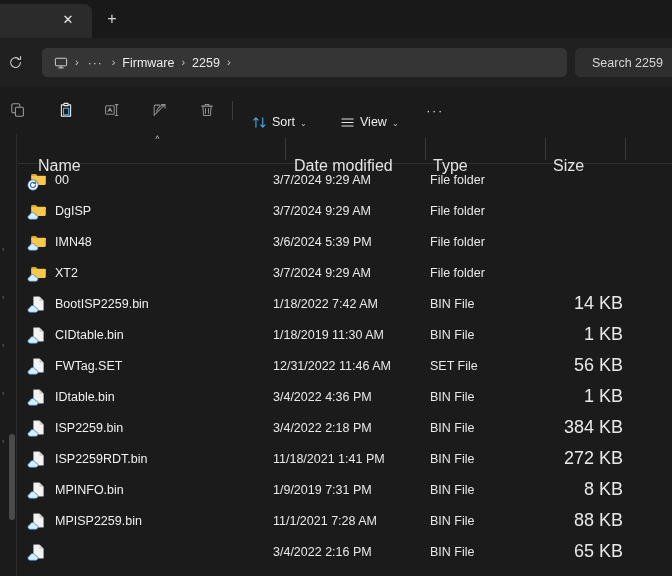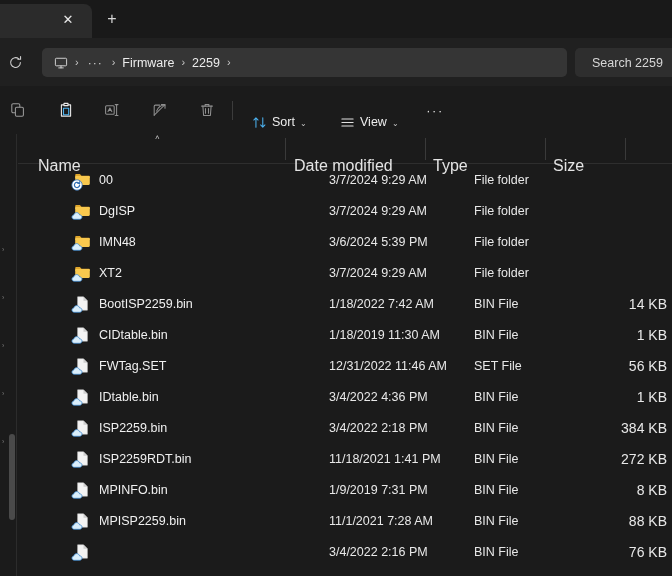--- a/index.html
+++ b/index.html
@@ -224,21 +224,20 @@
     color: #c9c9c9;
     font-size: 8px;
     line-height: 8px;
   }
 
   
   .rows {
     position: absolute;
     top: 30px; left: 0;
     width: 654px;
-    padding-left: 44px;
   }
   .row {
     position: relative;
     height: 31px;
     width: 654px;
   }
   .cell-name {
     position: absolute;
     left: 0; top: 0;
     height: 31px;
@@ -248,21 +247,21 @@
     padding-left: 12px;
     width: 260px;
   }
   .cell-name .label {
     color: #f0f0f0;
     font-size: 12.5px;
     white-space: nowrap;
   }
   .cell-date {
     position: absolute;
-    left: 267px; top: 0;
+    left: 255px; top: 0;
     height: 31px;
     display: flex; align-items: center;
     color: #e8e8e8;
     font-size: 12.5px;
     white-space: nowrap;
   }
   .cell-type {
     position: absolute;
     left: 412px; top: 0;
     height: 31px;
@@ -271,21 +270,21 @@
     font-size: 12.5px;
     white-space: nowrap;
   }
   .cell-size {
     position: absolute;
     left: 455px; top: 0;
     width: 150px;
     height: 31px;
     display: flex; align-items: center; justify-content: flex-end;
     color: #e8e8e8;
-    font-size: 14px;
+    font-size: 18px;
     white-space: nowrap;
   }
 
   .icon-wrap {
     width: 17px; height: 17px;
     position: relative;
     flex: 0 0 17px;
   }
   .icon-wrap svg { display: block; }
   .badge {
@@ -642,17 +641,17 @@
                 <path d="M3.6 1.8h5.9l3.9 3.9v9.5H3.6z" fill="#f3f3f3" stroke="#cfcfcf" stroke-width=".5"></path>
                 <path d="M9.5 1.8l3.9 3.9H9.5z" fill="#cdcdcd"></path>
               </svg>
               <svg class="badge" width="12" height="12" viewBox="0 0 12 12">
                 <path d="M3.2 9.3c-1.3 0-2.3-1-2.3-2.2 0-1.1.8-2 1.9-2.2.3-1.3 1.5-2.3 2.9-2.3 1.4 0 2.6 1 2.9 2.3h.2c1.2 0 2.2.9 2.2 2.1s-1 2.3-2.2 2.3z" fill="#d9eefb" stroke="#3b85c9" stroke-width=".8" stroke-linejoin="round"></path>
               </svg>
             </span>
           </div>
           <div class="cell-date">3/4/2022 2:16 PM</div>
           <div class="cell-type">BIN File</div>
-          <div class="cell-size">76 KB</div>
+          <div class="cell-size">65 KB</div>
         </div>
       </div>
   </div>
 </div>
 
 </body></html>

